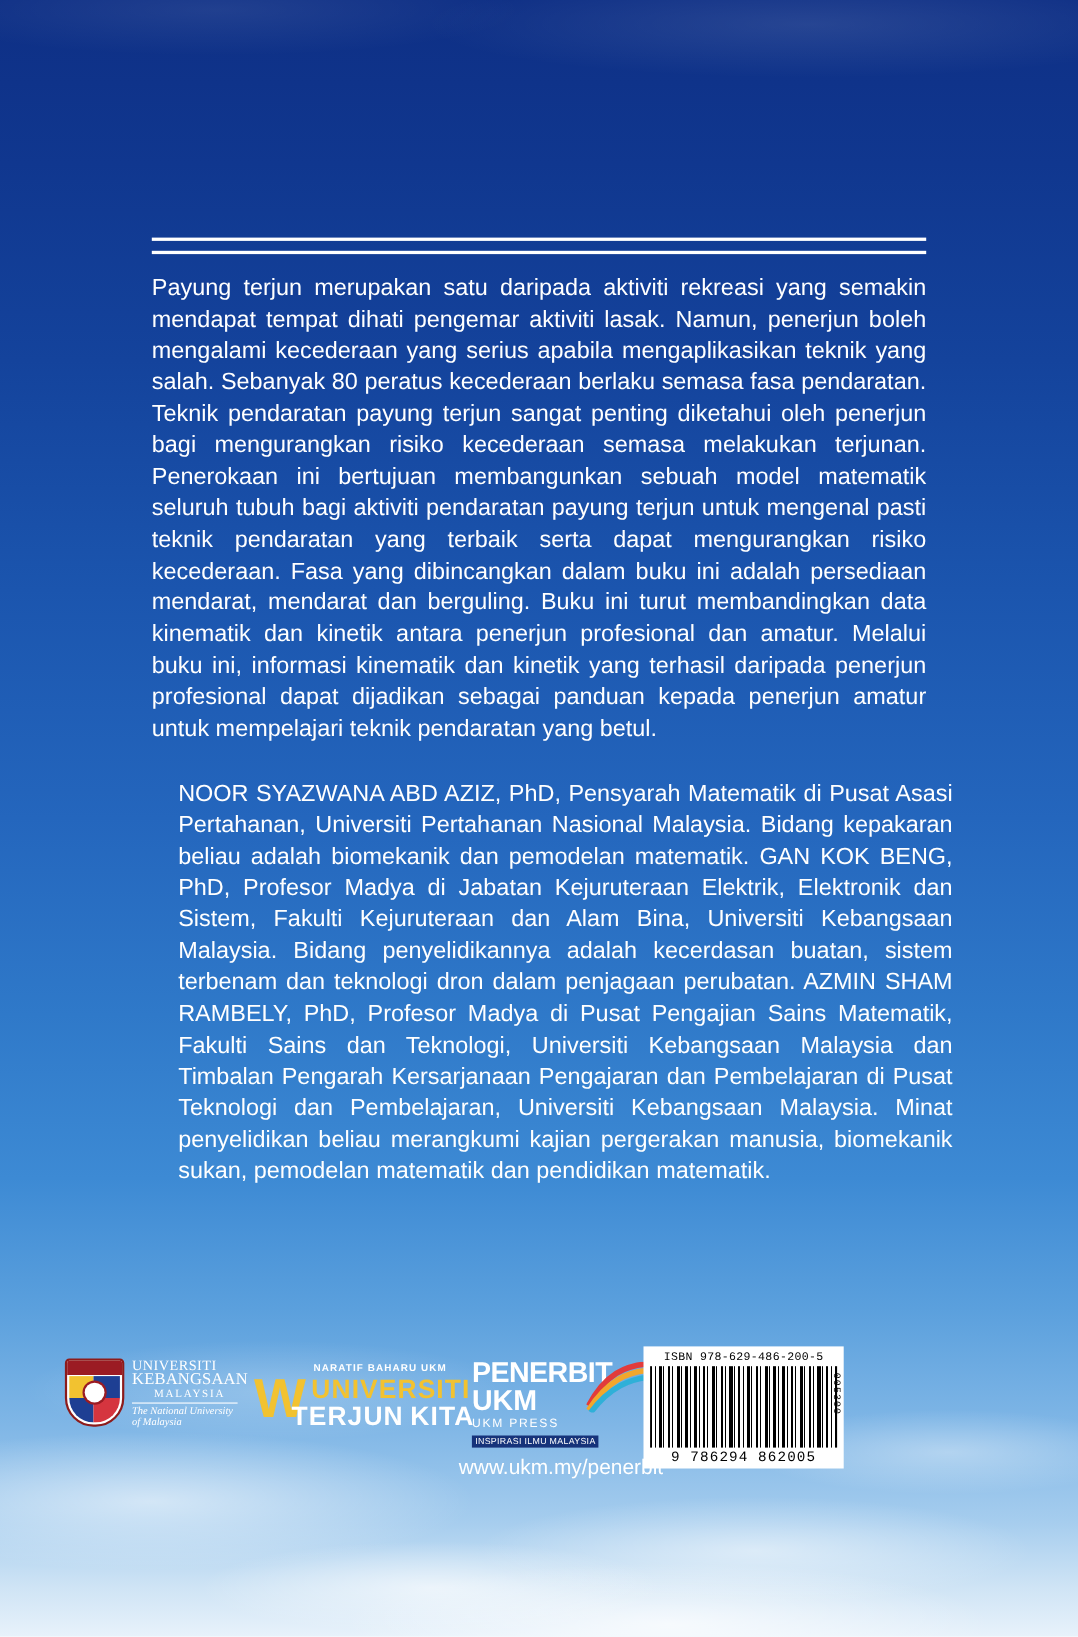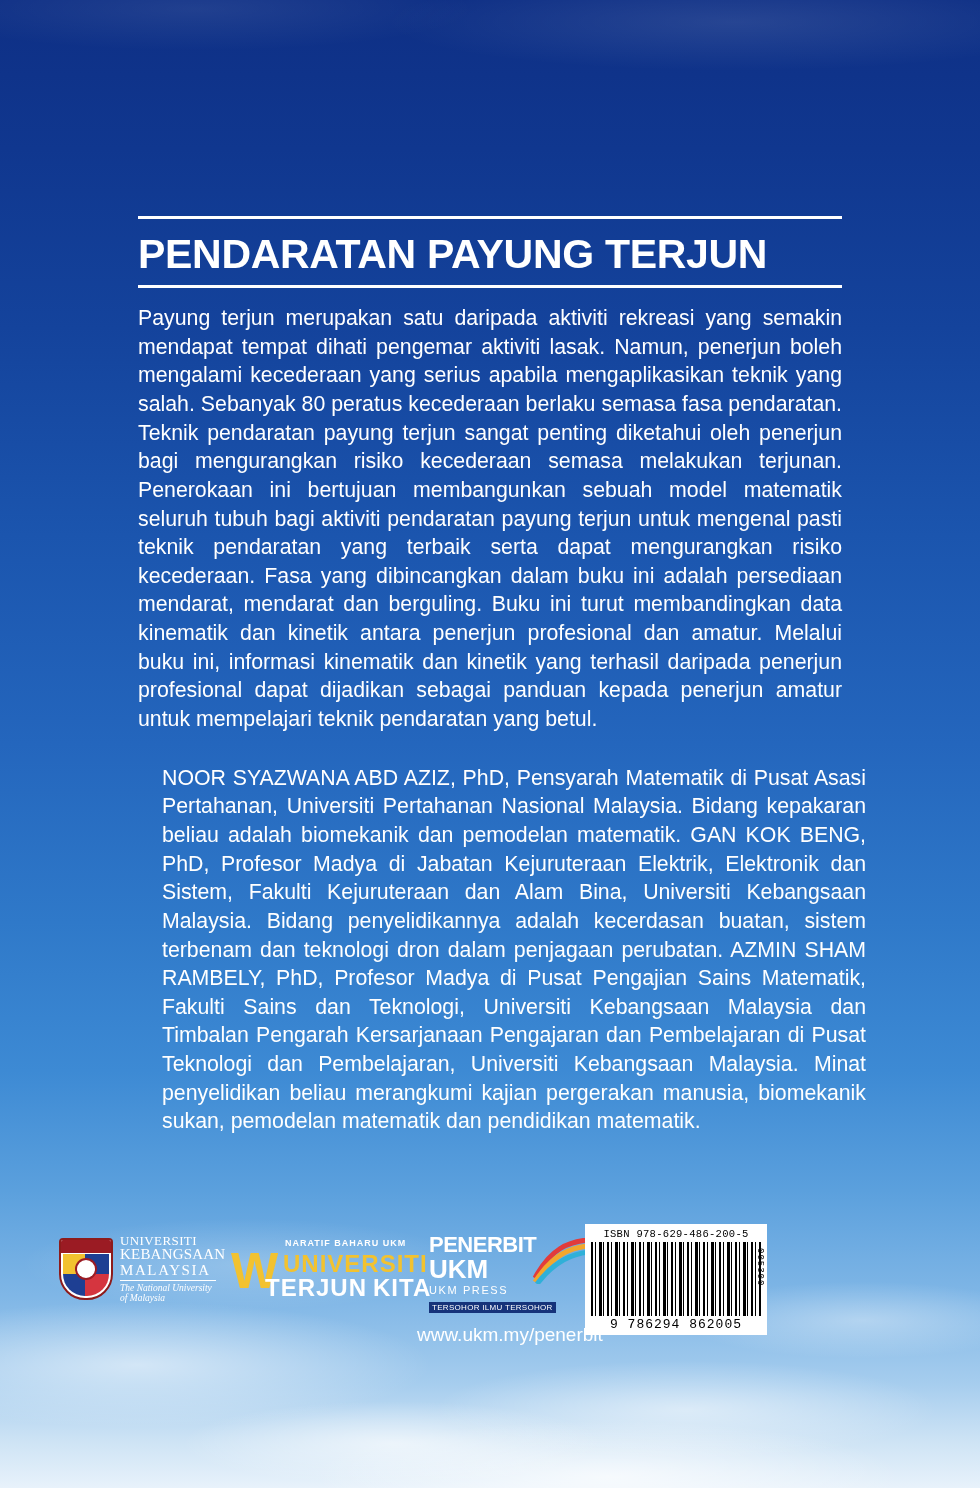--- a/index.html
+++ b/index.html
@@ -152,21 +152,21 @@
     position:absolute; left:16px; top:20px; width:18px; height:18px;
     background:#ffffff; border-radius:50%;
     box-shadow: 0 0 0 2px #9b1b23;
   }
   .ukm-text {
     color: #ffffff;
     line-height: 1.02;
   }
   .ukm-text .l1 { font-size: 13px; letter-spacing: 0.4px; font-family: "Liberation Serif", serif; }
   .ukm-text .l2 { font-size: 15px; letter-spacing: 0.2px; font-family: "Liberation Serif", serif; }
-  .ukm-text .l3 { font-size: 15px; letter-spacing: 1.6px; font-family: "Liberation Serif", serif; }
+  .ukm-text .l3 { font-size: 10px; letter-spacing: 1.6px; font-family: "Liberation Serif", serif; margin-left: 20px; }
   .ukm-text .sep { height: 1px; background: #fff; margin: 2px 0 2px 0; width: 96px; }
   .ukm-text .l4 { font-size: 9.5px; font-style: italic; font-family: "Liberation Serif", serif; line-height: 1.1; }
 
   
   .watan {
     position: absolute;
     left: 174px; top: 10px;
     width: 190px; height: 62px;
     color: #ffffff;
   }
@@ -191,21 +191,21 @@
     position: absolute; left: 142px; top: 36px;
     font-size: 24px; font-weight: bold; letter-spacing: 1px; color: #ffffff;
   }
 
   
   .penerbit {
     position: absolute;
     left: 372px; top: 6px;
     width: 160px; color: #ffffff;
   }
-  .penerbit .p1 { font-size: 22px; font-weight: bold; letter-spacing: -0.5px; line-height: 1; }
+  .penerbit .p1 { font-size: 26px; font-weight: bold; letter-spacing: -0.5px; line-height: 1; }
   .penerbit .p2 { font-size: 26px; font-weight: bold; letter-spacing: 0px; line-height: 1; }
   .penerbit .p3 { font-size: 11px; letter-spacing: 1.6px; margin-top: 2px; }
   .penerbit .p4 {
     font-size: 8px; letter-spacing: 0.3px; margin-top: 4px;
     background: #16337a; display: inline-block; padding: 1px 3px; color:#fff;
   }
   .swoosh {
     position: absolute; left: 104px; top: 4px; width: 56px; height: 46px;
   }
   .site {
@@ -261,21 +261,20 @@
 </style>
 </head>
 <body>
 
 <div class="cover">
   <div class="clouds-top"></div>
   <div class="clouds"></div>
 
   <div class="content">
     <div class="rule rule-top"></div>
-    <div class="title">PENDARATAN PAYUNG TERJUN</div>
     <div class="rule rule-bottom"></div>
 
     <p class="blurb">Payung terjun merupakan satu daripada aktiviti rekreasi yang semakin mendapat tempat dihati pengemar aktiviti lasak. Namun, penerjun boleh mengalami kecederaan yang serius apabila mengaplikasikan teknik yang salah. Sebanyak 80 peratus kecederaan berlaku semasa fasa pendaratan. Teknik pendaratan payung terjun sangat penting diketahui oleh penerjun bagi mengurangkan risiko kecederaan semasa melakukan terjunan. Penerokaan ini bertujuan membangunkan sebuah model matematik seluruh tubuh bagi aktiviti pendaratan payung terjun untuk mengenal pasti teknik pendaratan yang terbaik serta dapat mengurangkan risiko kecederaan. Fasa yang dibincangkan dalam buku ini adalah persediaan mendarat, mendarat dan berguling. Buku ini turut membandingkan data kinematik dan kinetik antara penerjun profesional dan amatur. Melalui buku ini, informasi kinematik dan kinetik yang terhasil daripada penerjun profesional dapat dijadikan sebagai panduan kepada penerjun amatur untuk mempelajari teknik pendaratan yang betul.</p>
     <p class="bios">NOOR SYAZWANA ABD AZIZ, PhD, Pensyarah Matematik di Pusat Asasi Pertahanan, Universiti Pertahanan Nasional Malaysia. Bidang kepakaran beliau adalah biomekanik dan pemodelan matematik. GAN KOK BENG, PhD, Profesor Madya di Jabatan Kejuruteraan Elektrik, Elektronik dan Sistem, Fakulti Kejuruteraan dan Alam Bina, Universiti Kebangsaan Malaysia. Bidang penyelidikannya adalah kecerdasan buatan, sistem terbenam dan teknologi dron dalam penjagaan perubatan. AZMIN SHAM RAMBELY, PhD, Profesor Madya di Pusat Pengajian Sains Matematik, Fakulti Sains dan Teknologi, Universiti Kebangsaan Malaysia dan Timbalan Pengarah Kersarjanaan Pengajaran dan Pembelajaran di Pusat Teknologi dan Pembelajaran, Universiti Kebangsaan Malaysia. Minat penyelidikan beliau merangkumi kajian pergerakan manusia, biomekanik sukan, pemodelan matematik dan pendidikan matematik.</p>
   </div>
 
   <div class="footer">
     <div class="footer-inner">
 
       <div class="ukm-logo">
@@ -304,21 +303,21 @@
         <div class="bigw">W</div>
         <div class="uni">UNIVERSITI</div>
         <div class="watan2">TERJUN</div>
         <div class="kita">KITA</div>
       </div>
 
       <div class="penerbit">
         <div class="p1">PENERBIT</div>
         <div class="p2">UKM</div>
         <div class="p3">UKM PRESS</div>
-        <div class="p4">TERSOHOR ILMU TERSOHOR</div>
+        <div class="p4">INSPIRASI ILMU MALAYSIA</div>
         <svg class="swoosh" viewBox="0 0 56 46">
           <path d="M2,40 C18,10 36,4 54,2" stroke="#e23b3b" stroke-width="5" fill="none"></path>
           <path d="M2,44 C20,16 38,10 54,8" stroke="#f2a72c" stroke-width="5" fill="none"></path>
           <path d="M4,46 C22,22 40,16 56,14" stroke="#2fb0d8" stroke-width="5" fill="none"></path>
         </svg>
       </div>
 
       <div class="site">www.ukm.my/penerbit</div>
 
       <div class="barcode-box">

